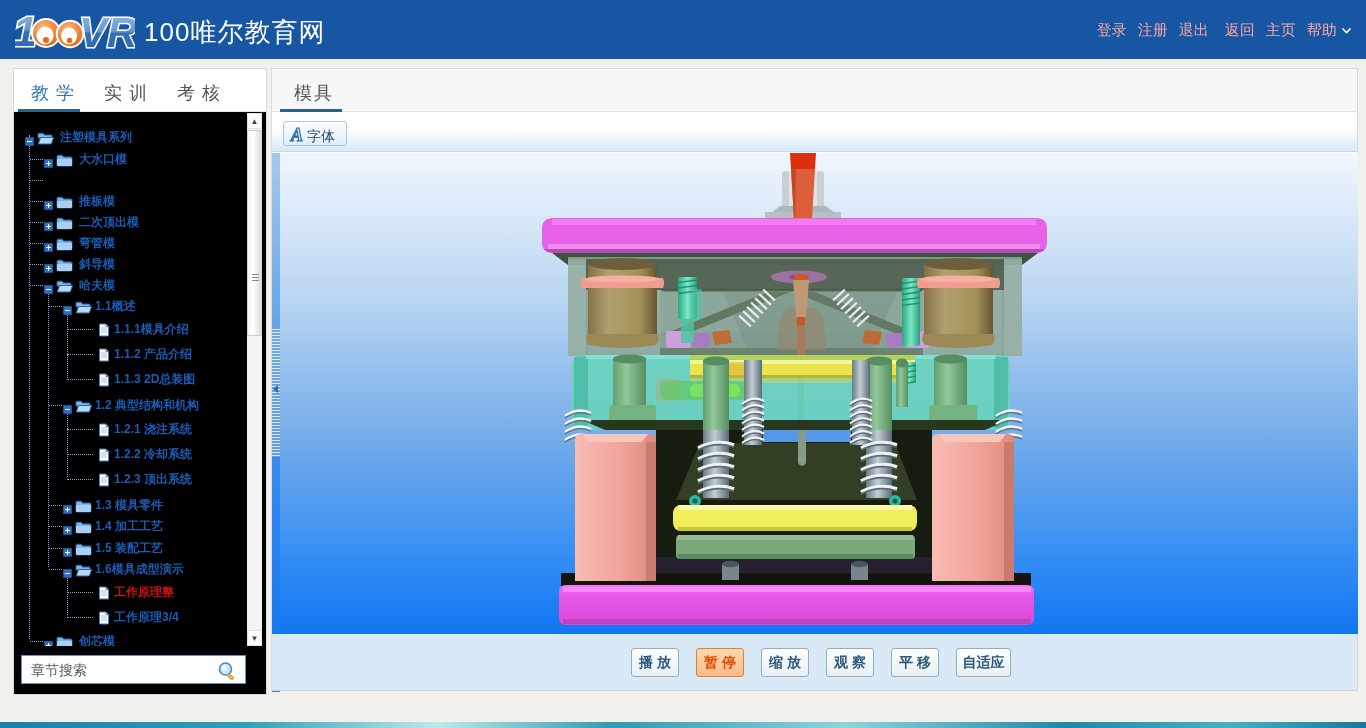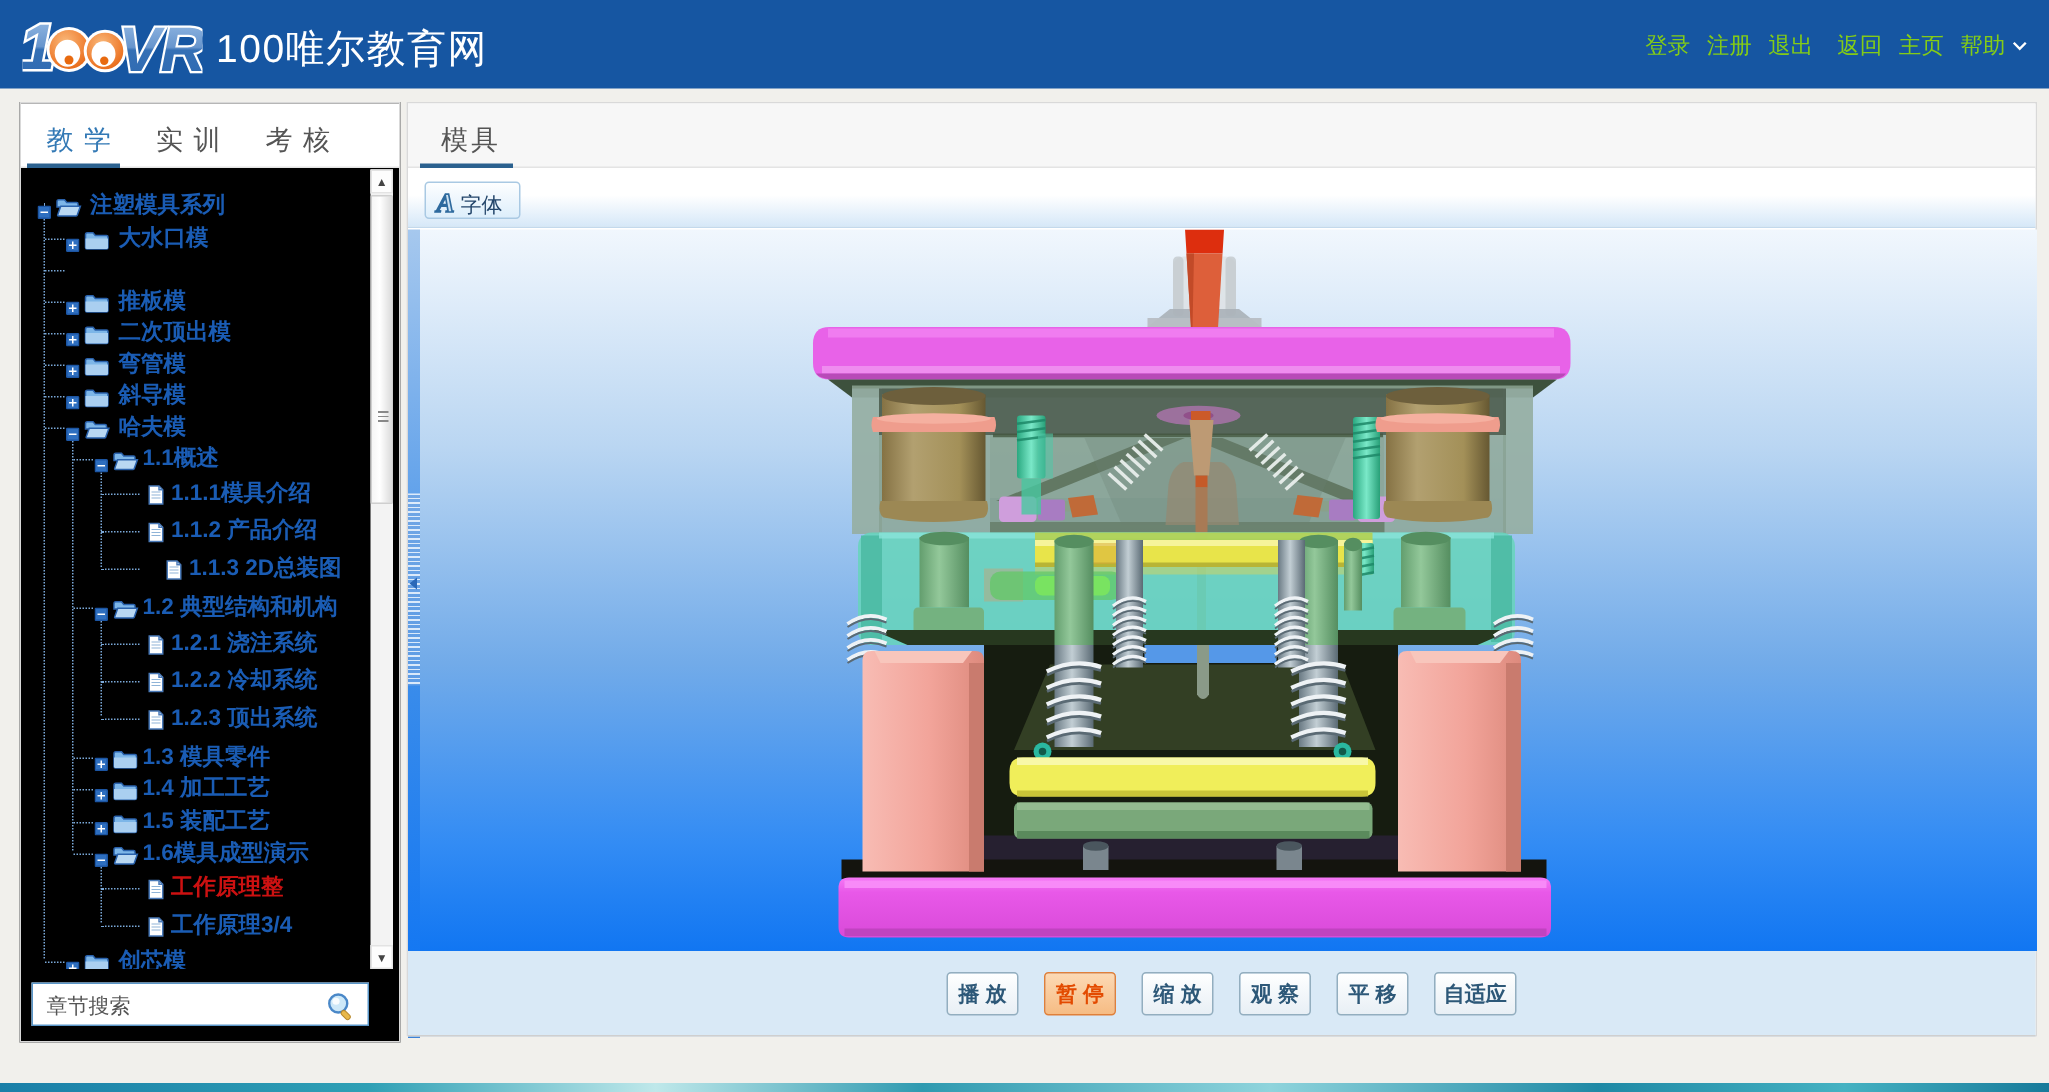--- a/index.html
+++ b/index.html
@@ -1,30 +1,30 @@
 <!DOCTYPE html>
 <html><head><meta charset="utf-8">
 <style>
 *{margin:0;padding:0;box-sizing:border-box}
 html,body{width:1366px;height:728px;overflow:hidden;font-family:"Liberation Sans",sans-serif;background:#f1f0ec}
 #page{position:relative;width:1366px;height:728px}
 
 #hdr{position:absolute;left:0;top:0;width:1366px;height:59px;background:#1656a2}
 #logo{position:absolute;left:15px;top:7px}
 #brand{position:absolute;left:144px;top:15px;color:#fff;font-size:26px;letter-spacing:1px}
-#nav{position:absolute;right:14px;top:21px;color:#84cc16;font-size:15px}
+#nav{position:absolute;right:14px;top:21px;color:#fca5a5;font-size:15px}
 #nav span{margin-left:11px}
 
 #side{position:absolute;left:13px;top:68px;width:254px;height:627px;background:#000000;border:1px solid #d9d9d9}
 #tabs{position:absolute;left:0;top:0;width:252px;height:43px;border-bottom:1px solid #e4e4e4;background:#fff}
 .tab{position:absolute;top:12px;font-size:18px;letter-spacing:7px;color:#555}
 .tab.act{color:#3379b5}
 #tabline{position:absolute;left:4px;top:40px;width:62px;height:3px;background:#2b618f}
 
-#tree{position:absolute;left:0px;top:44px;width:233px;height:533px;overflow:hidden;font-size:15px}
+#tree{position:absolute;left:0px;top:44px;width:233px;height:533px;overflow:hidden;font-size:12px}
 .trow{position:absolute;white-space:nowrap;color:#1a5cb4;font-weight:bold;height:22px;line-height:22px}
 .trow.leaf{font-weight:bold}
 .trow.sel{color:#cc1111}
 
 #sb{position:absolute;left:233px;top:44px;width:15px;height:533px;background:#f3f3f3}
 .sbarr{position:absolute;left:0;width:15px;height:16px;background:#fdfdfd;border:1px solid #e3e3e3;color:#444;font-size:8px;text-align:center;line-height:15px}
 #sbthumb{position:absolute;left:0px;top:17px;width:15px;height:206px;background:linear-gradient(90deg,#f6f6f6,#fff 40%,#dcdcdc);border:1px solid #cfcfcf;border-radius:1px}
 #sbgrip{position:absolute;left:4px;top:143px;width:7px;height:8px;background:repeating-linear-gradient(180deg,#888 0 1px,transparent 1px 3px)}
 
 #srch{position:absolute;left:7px;top:586px;width:225px;height:29px;border:1px solid #5a96c8;background:#fff}
@@ -232,21 +232,21 @@
           <span style="position:absolute;left:100px;top:0px">1.1.1模具介绍</span>
         </div>
 <div class="trow leaf" style="left:0;top:230px;width:233px">
           <span style="position:absolute;left:84px;top:4px"><svg width="12" height="14" viewBox="0 0 12 14">
               <path d="M1.5 1 L8 1 L10.5 3.5 L10.5 13 L1.5 13 Z" fill="#fff" stroke="#4a7ab8" stroke-width="1"></path>
               <path d="M8 1 L8 3.5 L10.5 3.5" fill="none" stroke="#4a7ab8" stroke-width="1"></path>
               <path d="M3 5 H9 M3 7 H9 M3 9 H9" stroke="#8fb4d8" stroke-width="0.8"></path>
             </svg></span>
           <span style="position:absolute;left:100px;top:0px">1.1.2 产品介绍</span>
         </div>
-<div class="trow leaf" style="left:12px;top:255px;width:233px">
+<div class="trow leaf" style="left:0;top:255px;width:233px">
           <span style="position:absolute;left:84px;top:4px"><svg width="12" height="14" viewBox="0 0 12 14">
               <path d="M1.5 1 L8 1 L10.5 3.5 L10.5 13 L1.5 13 Z" fill="#fff" stroke="#4a7ab8" stroke-width="1"></path>
               <path d="M8 1 L8 3.5 L10.5 3.5" fill="none" stroke="#4a7ab8" stroke-width="1"></path>
               <path d="M3 5 H9 M3 7 H9 M3 9 H9" stroke="#8fb4d8" stroke-width="0.8"></path>
             </svg></span>
           <span style="position:absolute;left:100px;top:0px">1.1.3 2D总装图</span>
         </div>
 <div class="trow" style="left:0;top:281px;width:233px">
           <span style="position:absolute;left:49px;top:5px"><svg width="9" height="9" viewBox="0 0 9 9">
               <rect x="0" y="0" width="9" height="9" rx="1" fill="#1c55a2"></rect>

